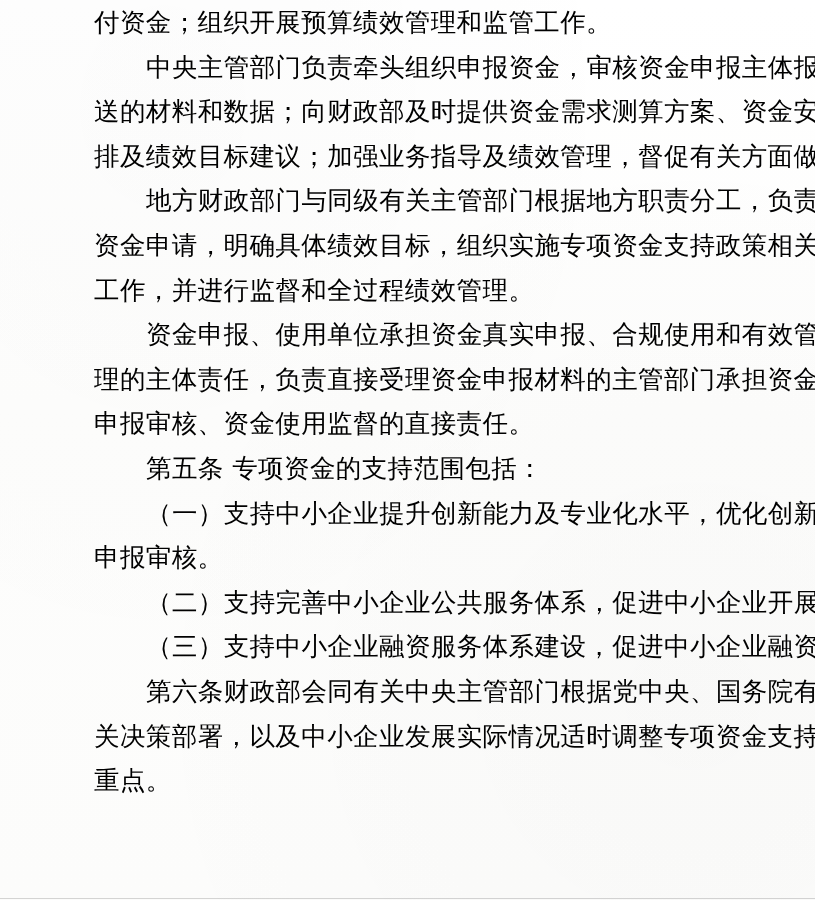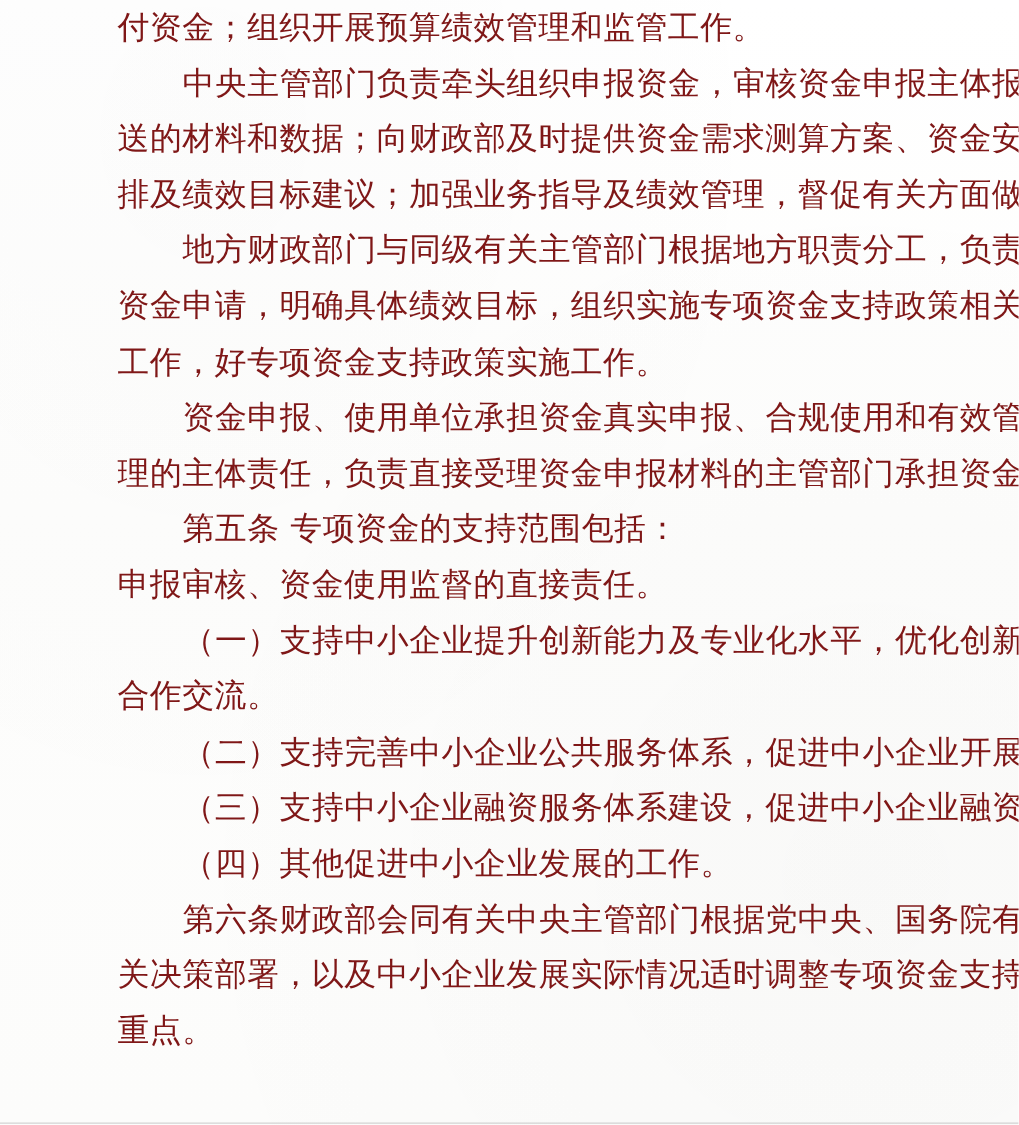--- a/index.html
+++ b/index.html
@@ -41,21 +41,21 @@
     width: 624px;
     z-index: 2;
   }
 
   .doc-line {
     height: 44.6px;
     line-height: 44.6px;
     font-family: "DejaVu Serif", "Liberation Serif", serif;
     font-size: 25.5px;
     letter-spacing: 0.4px;
-    color: #7f1d1d;
+    color: #000000;
     white-space: nowrap;
     -webkit-font-smoothing: antialiased;
     text-rendering: optimizeLegibility;
     filter: contrast(1.06);
   }
 
   
   .doc-line.justify {
     display: flex;
     justify-content: space-between;
@@ -236,21 +236,21 @@
         <span>项</span>
         <span>资</span>
         <span>金</span>
         <span>支</span>
         <span>持</span>
         <span>政</span>
         <span>策</span>
         <span>相</span>
         <span>关</span>
       </div>
-      <div class="doc-line ragged">工作，好专项资金支持政策实施工作。</div>
+      <div class="doc-line ragged">工作，并进行监督和全过程绩效管理。</div>
       <div class="doc-line indent justify">
         <span>资</span>
         <span>金</span>
         <span>申</span>
         <span>报</span>
         <span>、</span>
         <span>使</span>
         <span>用</span>
         <span>单</span>
         <span>位</span>
@@ -295,22 +295,22 @@
         <span>的</span>
         <span>主</span>
         <span>管</span>
         <span>部</span>
         <span>门</span>
         <span>承</span>
         <span>担</span>
         <span>资</span>
         <span>金</span>
       </div>
+      <div class="doc-line ragged">申报审核、资金使用监督的直接责任。</div>
       <div class="doc-line indent ragged">第五条 专项资金的支持范围包括：</div>
-      <div class="doc-line ragged">申报审核、资金使用监督的直接责任。</div>
       <div class="doc-line indent justify">
         <span>（</span>
         <span>一</span>
         <span>）</span>
         <span>支</span>
         <span>持</span>
         <span>中</span>
         <span>小</span>
         <span>企</span>
         <span>业</span>
@@ -325,21 +325,21 @@
         <span>业</span>
         <span>化</span>
         <span>水</span>
         <span>平</span>
         <span>，</span>
         <span>优</span>
         <span>化</span>
         <span>创</span>
         <span>新</span>
       </div>
-      <div class="doc-line ragged">合作交流。</div>
+      <div class="doc-line ragged">申报审核。</div>
       <div class="doc-line indent justify">
         <span>（</span>
         <span>二</span>
         <span>）</span>
         <span>支</span>
         <span>持</span>
         <span>完</span>
         <span>善</span>
         <span>中</span>
         <span>小</span>
@@ -355,21 +355,20 @@
         <span>促</span>
         <span>进</span>
         <span>中</span>
         <span>小</span>
         <span>企</span>
         <span>业</span>
         <span>开</span>
         <span>展</span>
       </div>
       <div class="doc-line indent ragged">（三）支持中小企业融资服务体系建设，促进中小企业融资。</div>
-      <div class="doc-line indent ragged">（四）其他促进中小企业发展的工作。</div>
       <div class="doc-line indent justify">
         <span>第</span>
         <span>六</span>
         <span>条</span>
         <span> </span>
         <span>财</span>
         <span>政</span>
         <span>部</span>
         <span>会</span>
         <span>同</span>

